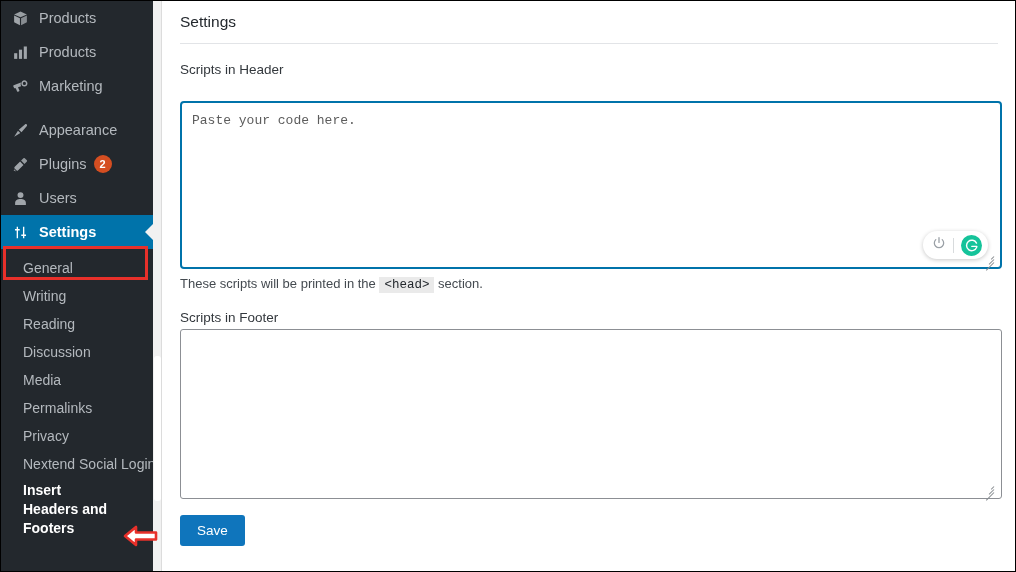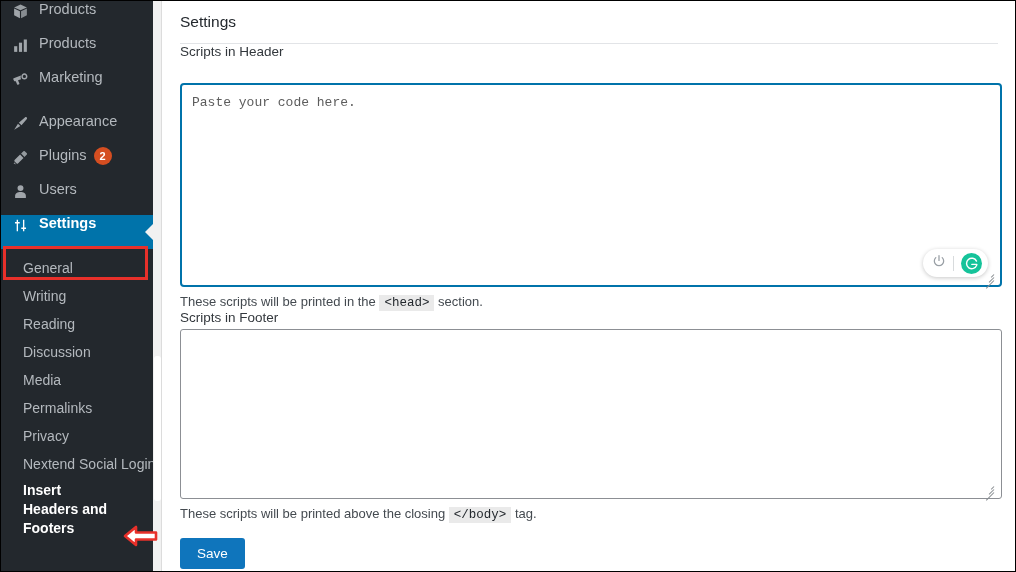--- a/index.html
+++ b/index.html
@@ -27,20 +27,21 @@
     left: 0; top: 0;
     width: 152px;
     height: 572px;
     background: #23282d;
     overflow: hidden;
   }
 
   .menu-item {
     position: relative;
     display: flex;
+    align-items: center;
     height: 34px;
     padding-left: 8px;
     color: #b4b9be;
     font-size: 14.5px;
   }
   .menu-item .mi-icon {
     width: 22px;
     height: 20px;
     margin-right: 8px;
     display: flex;
@@ -144,20 +145,21 @@
     margin: 12px 17px 0 17px;
     height: 1px;
     background: #e2e4e7;
   }
 
   .field-block { padding: 0 17px; }
 
   .field-label {
     font-size: 13.5px;
     color: #32373c;
+    margin-top: 18px;
     margin-bottom: 4px;
   }
 
   .ta-wrap { position: relative; }
 
   textarea.code-area {
     display: block;
     width: 822px;
     font-family: "Liberation Mono", monospace;
     font-size: 13px;
@@ -170,21 +172,21 @@
     outline: none;
     line-height: 1.5;
   }
   textarea.code-area::placeholder { color: #5c5c5c; opacity: 1; }
 
   textarea.focused {
     border: 2px solid #0073aa;
     border-radius: 4px;
   }
 
-  #header-area { height: 204px; margin-top: 24px; }
+  #header-area { height: 168px; margin-top: 24px; }
   #footer-area { height: 170px; }
 
   
   .grip {
     position: absolute;
     right: 4px;
     bottom: 4px;
     width: 12px;
     height: 12px;
     pointer-events: none;
@@ -413,25 +415,20 @@
       <div class="ta-wrap">
         <textarea id="footer-area" class="code-area" placeholder="" style=""></textarea>
 
         <div class="grip">
           <i></i>
             <i></i>
             <i></i>
         </div>
       </div>
 
-      <div class="help-text">
-        <span>These scripts will be printed above the closing</span>
-        <code class="tag">&lt;/body&gt;</code>
-        <span>tag.</span>
-      </div>
 
       <button id="save-button">Save</button>
     </div>
   </main>
 
   <div id="anno-settings-box"></div>
 
   <div id="anno-arrow">
     <svg width="36" height="26" viewBox="0 0 36 26">
       <path d="M2 13 L13 4 L13 9.5 L33 9.5 L33 16.5 L13 16.5 L13 22 Z" fill="#ffffff" stroke="#e8302a" stroke-width="2.6" stroke-linejoin="round"></path>

